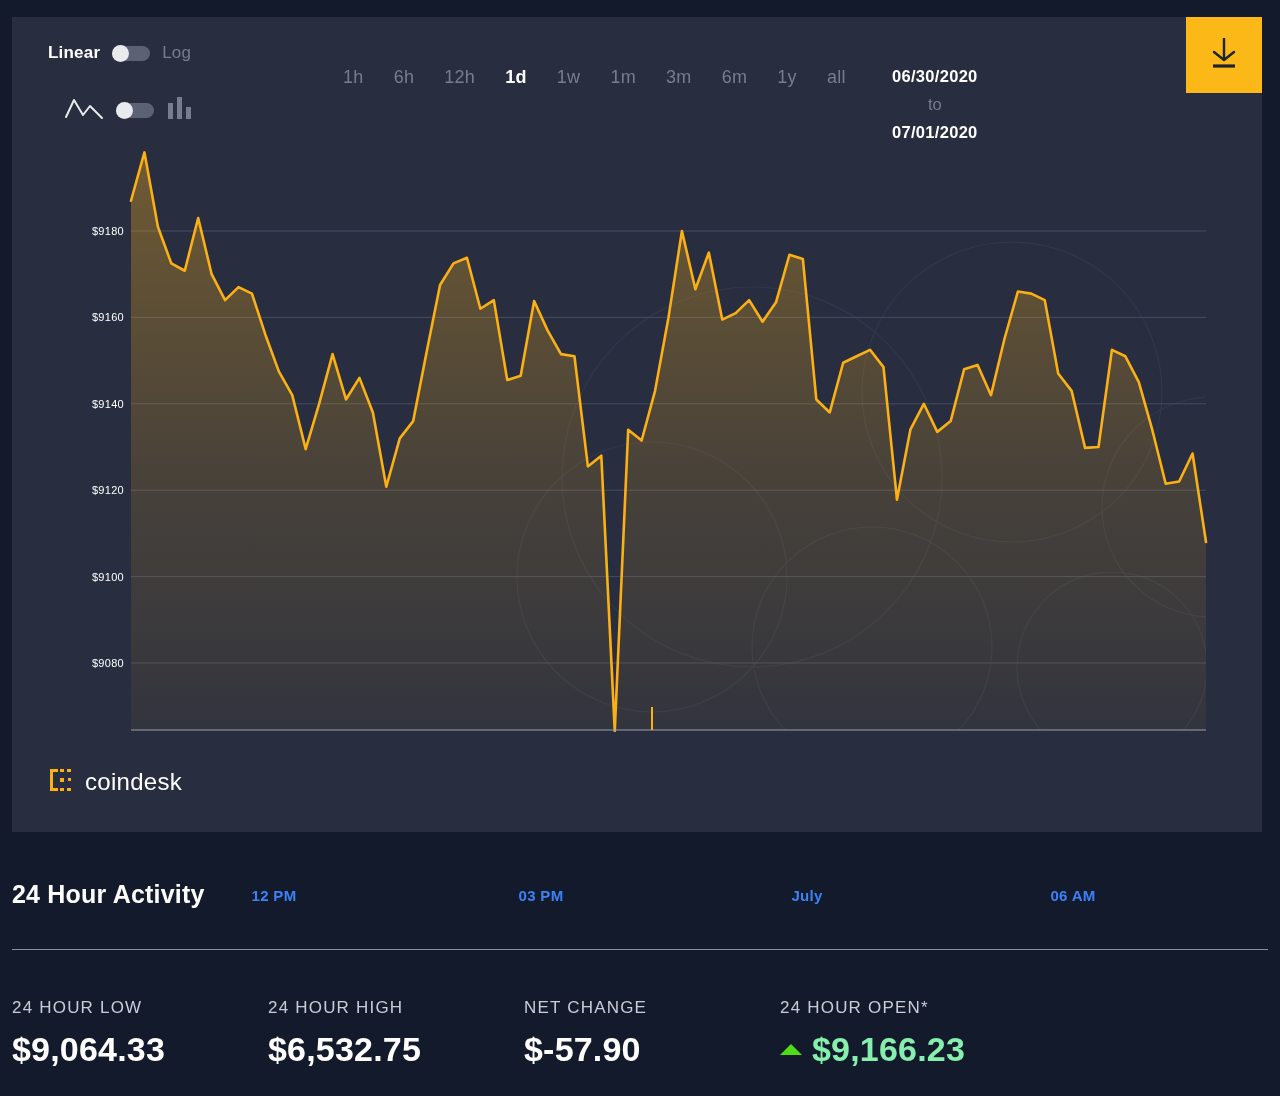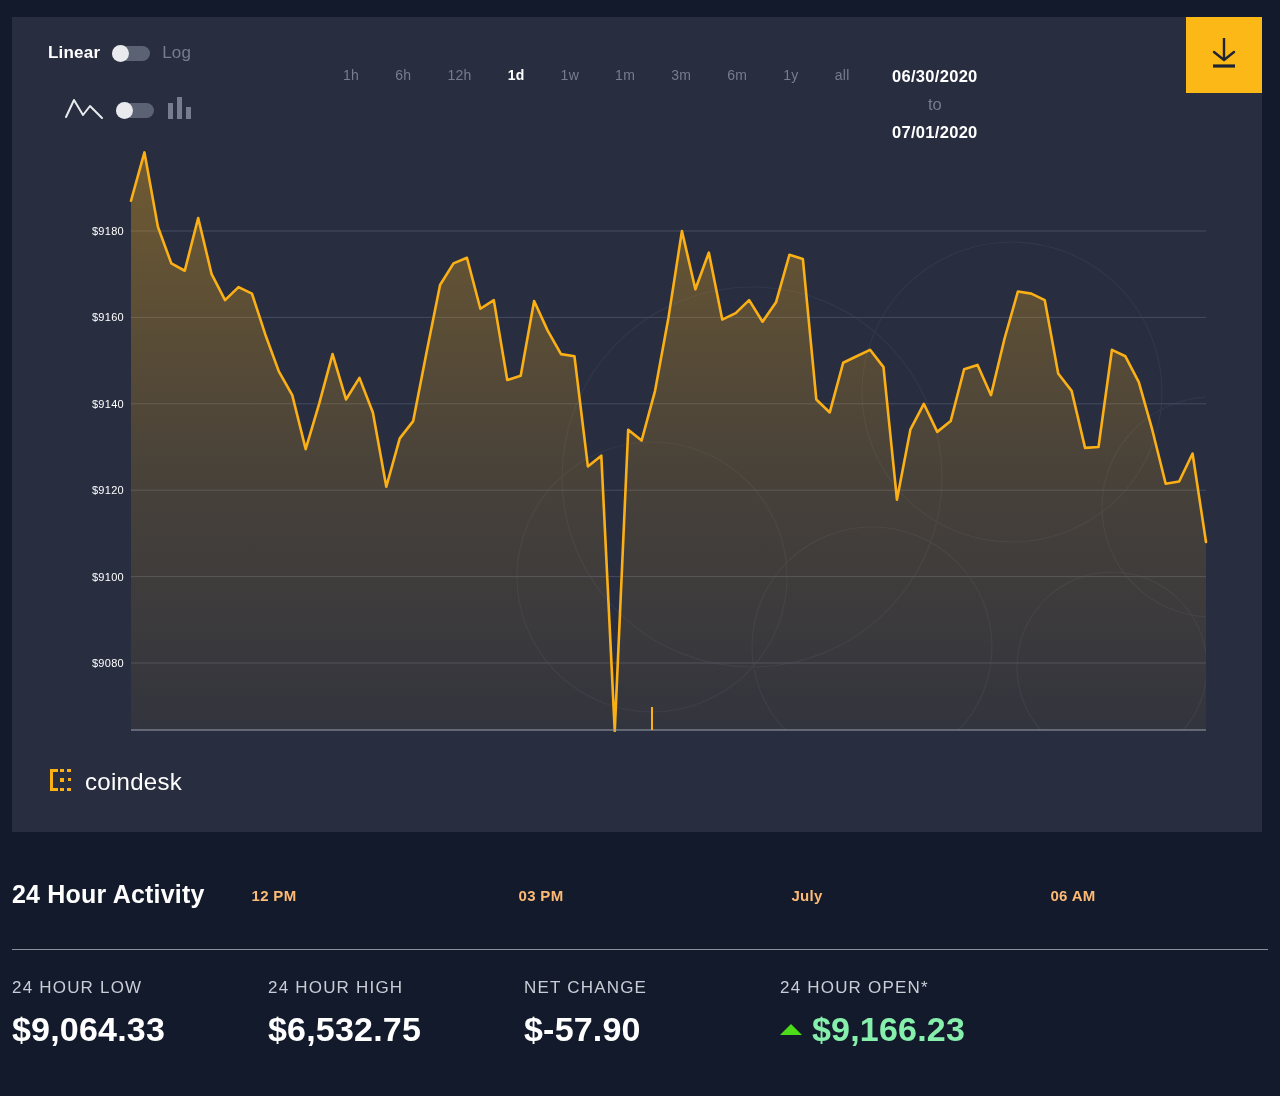--- a/index.html
+++ b/index.html
@@ -38,22 +38,22 @@
   .switch .knob {
     position: absolute; left: 0px; top: -1px;
     width: 17px; height: 17px; border-radius: 50%;
     background: #e8eaee;
   }
   .icon-line, .icon-bars { display: block; }
 
   
   .timeframes {
     position: absolute; left: 318px; top: 50px;
-    display: flex; align-items: flex-end; gap: 10px;
-    font-size: 14px;
+    display: flex; align-items: flex-end; gap: 4px;
+    font-size: 18px;
   }
   .tf {
     color: #767d8f; padding: 0 13px; cursor: pointer;
     letter-spacing: .3px;
   }
   .tf.active { color: #ffffff; font-weight: bold; }
   .date-range {
     position: absolute; left: 880px; top: 50px;
     display: flex; align-items: center; gap: 9px;
     font-size: 16.5px;
@@ -72,41 +72,41 @@
   
   .plot-wrap { position: absolute; left: 0; top: 130px; width: 1250px; height: 610px; }
   .ylabels { position: absolute; left: 0; top: 0; width: 120px; height: 610px; }
   .ylab {
     position: absolute; right: 8px;
     color: #ffffff; font-size: 11px; letter-spacing: .3px;
     transform: translateY(-50%); text-align: left; white-space: nowrap;
   }
   .xlabels { position: absolute; left: 0; top: 740px; width: 1250px; height: 40px; }
   .xlab {
-    position: absolute; color: #fdba74; font-size: 15px;
+    position: absolute; color: #3b82f6; font-size: 15px;
     font-weight: bold; letter-spacing: .3px;
     transform: translateX(-50%); white-space: nowrap;
   }
 
   .brand {
     position: absolute; left: 36px; top: 750px;
     display: flex; align-items: center; gap: 11px;
   }
   .brand-name { color: #ffffff; font-size: 24px; letter-spacing: .3px; }
 
   
   .activity { position: absolute; left: 12px; top: 880px; width: 1256px; }
   .activity-title {
     color: #ffffff; font-size: 25px; font-weight: bold; letter-spacing: .2px;
   }
   .divider {
     margin-top: 40px; height: 1px; background: #8a8f9c; width: 1256px;
   }
   .stats { display: flex; margin-top: 28px; }
-  .stat { width: 256px; }
+  .stat { width: 256px; margin-top: 20px; }
   .stat-label {
     color: #c9cdd6; font-size: 17px; letter-spacing: 1.2px; white-space: nowrap;
   }
   .stat-value {
     margin-top: 12px; color: #ffffff; font-size: 34px;
     font-weight: bold; letter-spacing: .2px; white-space: nowrap;
   }
   .stat-value.up { color: #86efac; display: flex; align-items: center; gap: 10px; }
   .caret-up {
     width: 0; height: 0;

